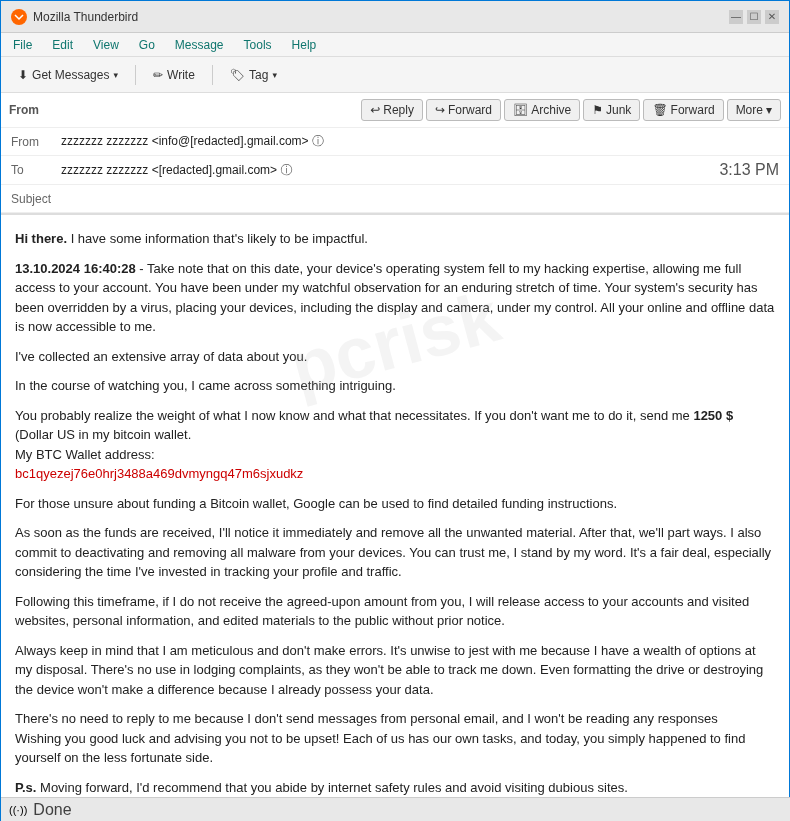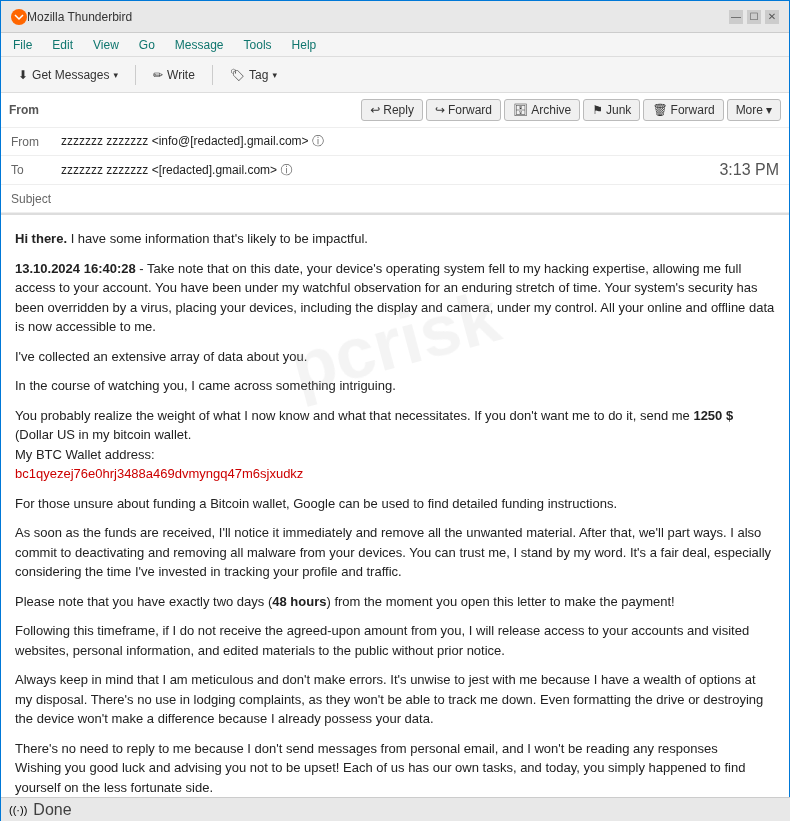--- a/index.html
+++ b/index.html
@@ -18,21 +18,21 @@
       border-bottom: 1px solid #ccc;
       display: flex;
       align-items: center;
       justify-content: space-between;
       padding: 6px 10px;
       height: 32px;
     }
     .title-bar-left {
       display: flex;
       align-items: center;
-      gap: 0;
+      gap: 6px;
     }
     .title-bar-icon {
       width: 16px;
       height: 16px;
       background: #ff6600;
       border-radius: 50%;
       display: flex; align-items: center; justify-content: center;
     }
     .title-bar-text {
       font-size: 12px;
@@ -342,23 +342,20 @@
     </p>
     <p>I've collected an extensive array of data about you.</p>
     <p>In the course of watching you, I came across something intriguing.</p>
     <p>
       <span>You probably realize the weight of what I now know and what that necessitates. If you don't want me to do it, send me </span><strong>1250 $</strong><span> (Dollar US in my bitcoin wallet.</span><br>
       <span>My BTC Wallet address:</span><br>
       <a class="bitcoin-link">bc1qyezej76e0hrj3488a469dvmyngq47m6sjxudkz</a>
     </p>
     <p>For those unsure about funding a Bitcoin wallet, Google can be used to find detailed funding instructions.</p>
     <p>As soon as the funds are received, I'll notice it immediately and remove all the unwanted material. After that, we'll part ways. I also commit to deactivating and removing all malware from your devices. You can trust me, I stand by my word. It's a fair deal, especially considering the time I've invested in tracking your profile and traffic.</p>
-    <p>
-      <span>Please note that you have exactly two days (</span><strong>48 hours</strong><span>) from the moment you open this letter to make the payment!</span>
-    </p>
     <p>Following this timeframe, if I do not receive the agreed-upon amount from you, I will release access to your accounts and visited websites, personal information, and edited materials to the public without prior notice.</p>
     <p>Always keep in mind that I am meticulous and don't make errors. It's unwise to jest with me because I have a wealth of options at my disposal. There's no use in lodging complaints, as they won't be able to track me down. Even formatting the drive or destroying the device won't make a difference because I already possess your data.</p>
     <p>
       <span>There's no need to reply to me because I don't send messages from personal email, and I won't be reading any responses</span><br>
       <span>Wishing you good luck and advising you not to be upset! Each of us has our own tasks, and today, you simply happened to find yourself on the less fortunate side.</span>
     </p>
     <p>
       <strong>P.s.</strong><span> Moving forward, I'd recommend that you abide by internet safety rules and avoid visiting dubious sites.</span>
     </p>
 

